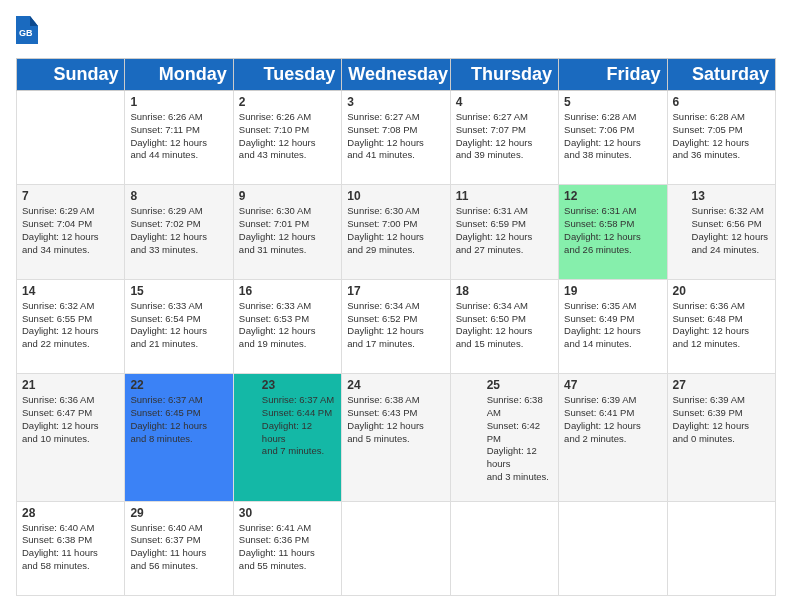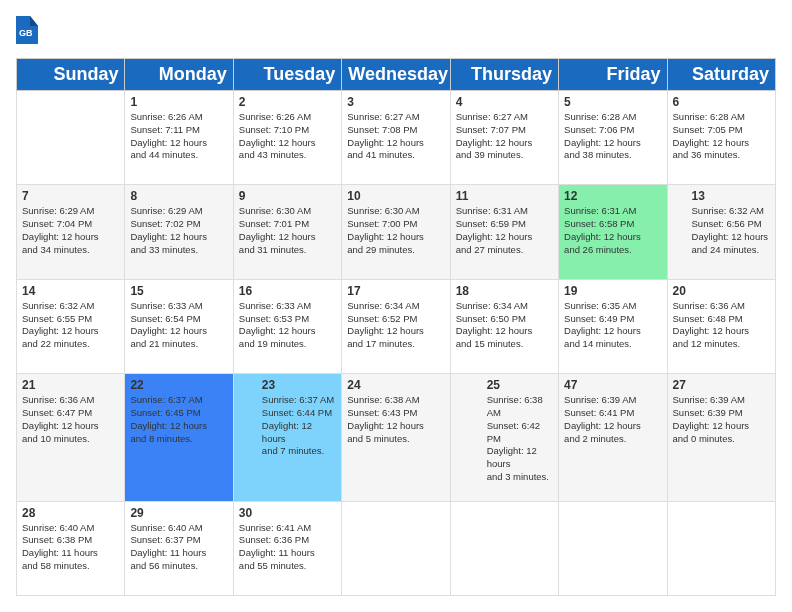--- a/index.html
+++ b/index.html
@@ -271,21 +271,21 @@
 Daylight: 12 hours
 and 10 minutes.</div>
           </td>
           <td style="background: #3b82f6;">
             <span class="day-num">22</span>
             <div class="day-info" style="white-space: pre-line;">Sunrise: 6:37 AM
 Sunset: 6:45 PM
 Daylight: 12 hours
 and 8 minutes.</div>
           </td>
-          <td style="background: #7dd3fc; padding-left: 28px;">
+          <td style="background: #14b8a6; padding-left: 28px;">
             <span class="day-num">23</span>
             <div class="day-info" style="white-space: pre-line;">Sunrise: 6:37 AM
 Sunset: 6:44 PM
 Daylight: 12 hours
 and 7 minutes.</div>
           </td>
           <td style="background: rgb(245, 245, 245);">
             <span class="day-num">24</span>
             <div class="day-info" style="white-space: pre-line;">Sunrise: 6:38 AM
 Sunset: 6:43 PM

